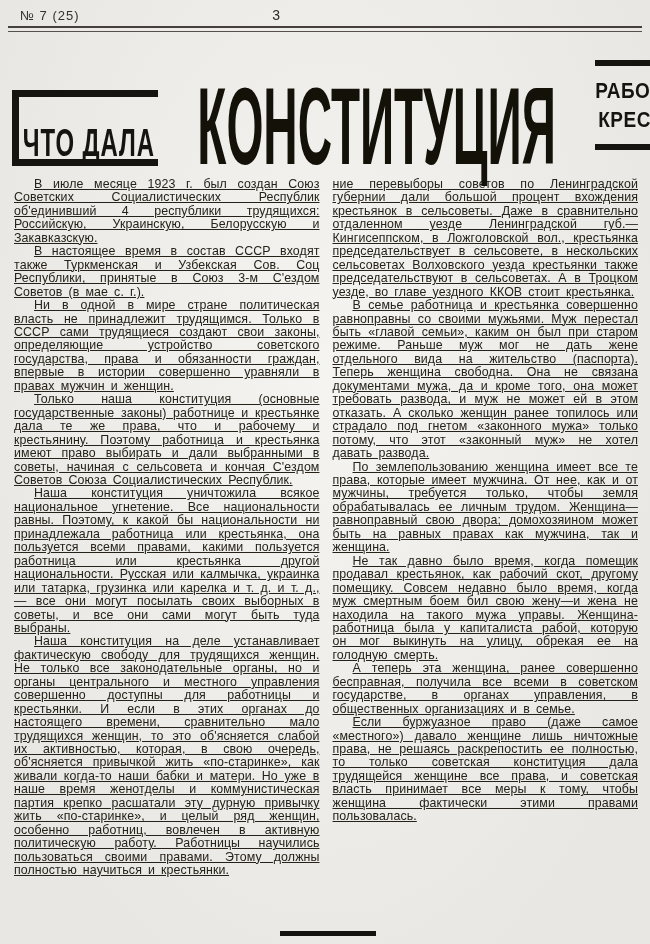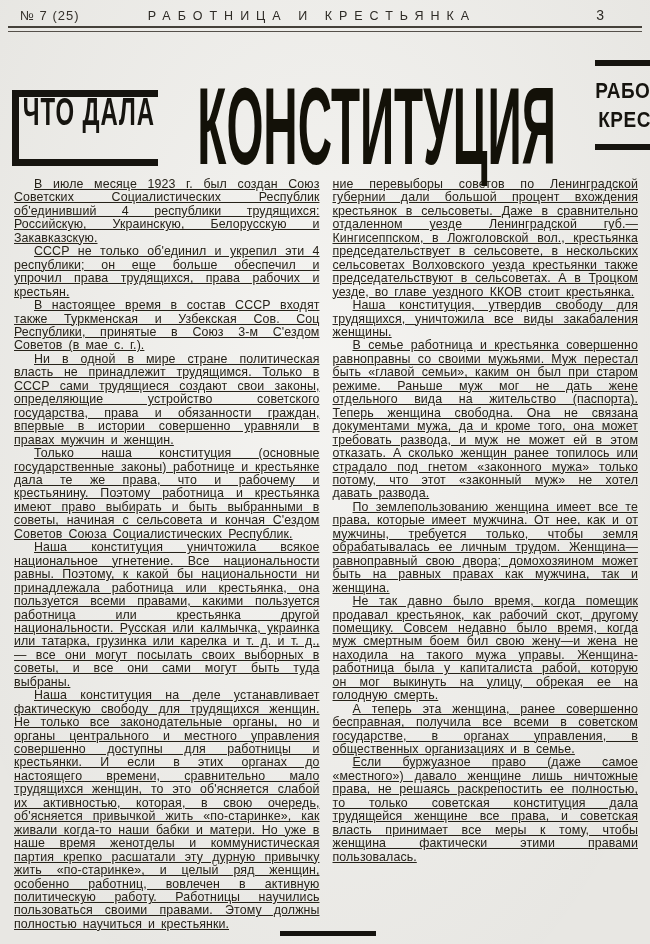--- a/index.html
+++ b/index.html
@@ -13,21 +13,21 @@
   }
   .page {
     position:relative; width:650px; height:944px;
     background:
       radial-gradient(ellipse at 50% 40%, rgba(255,255,255,0.35), rgba(0,0,0,0.03) 85%),
       #efeeea;
   }
   
   .masthead {
     display:flex; align-items:baseline;
-    padding:7px 40px 0 20px;
+    padding:7px 19px 0 20px;
   }
   .issue { width:130px; font-size:13px; letter-spacing:1px; color:#35312b; }
   .mast-title {
     flex:1; text-align:center;
     font-size:12.5px; letter-spacing:7px;
     color:#2e2b26; white-space:nowrap;
   }
   .pagenum { width:130px; text-align:right; font-size:14px; padding-right:6px; color:#2e2b26; }
   .rule-double {
     margin:3px 8px 0 8px; height:3px;
@@ -37,21 +37,21 @@
   
   .headline {
     margin:26px 10px 0 12px;
     height:108px;
     display:flex; align-items:stretch;
     position:relative;
   }
   .hl-left {
     width:146px; height:76px; align-self:flex-end;
     border:7px solid #16140f; border-right:none;
-    display:flex; align-items:flex-start; justify-content:center;
+    display:flex; align-items:flex-end; justify-content:center;
     box-sizing:border-box;
   }
   .hl-left span {
     font-weight:bold; font-size:26px; white-space:nowrap;
     letter-spacing:1px; color:#16140f;
     transform:scale(0.92,1.5);
   }
   .hl-main {
     flex:1; text-align:center; align-self:flex-end;
     font-weight:bold; font-size:58px; line-height:1;
@@ -90,50 +90,47 @@
     width:96px; height:5px; background:#15130f;
   }
 </style>
 </head>
 <body>
 
 <div class="page">
 
   <header class="masthead">
     <span class="issue">№ 7 (25)</span>
-    <span class="mast-title">РАБОТНИЦА И КРЕСТЬЯНКА</span>
     <span class="pagenum">3</span>
   </header>
   <div class="rule-double"></div>
 
   <section class="headline">
     <div class="hl-left">
       <span>ЧТО ДАЛА</span>
     </div>
     <div class="hl-main">КОНСТИТУЦИЯ</div>
     <div class="hl-right">
       <div>РАБОТНИЦЕ И</div>
       <div>КРЕСТЬЯНКЕ.</div>
     </div>
   </section>
 
   <section class="article">
     <div class="col">
       <p>В июле месяце 1923 г. был создан Союз Советских Социалистических Республик об'единивший 4 республики трудящихся: Российскую, Украинскую, Белорусскую и Закавказскую.</p>
-      <p>СССР не только об'единил и укрепил эти 4 республики; он еще больше обеспечил и упрочил права трудящихся, права рабочих и крестьян.</p>
       <p>В настоящее время в состав СССР входят также Туркменская и Узбекская Сов. Соц Республики, принятые в Союз 3-м С'ездом Советов (в мае с. г.).</p>
       <p>Ни в одной в мире стране политическая власть не принадлежит трудящимся. Только в СССР сами трудящиеся создают свои законы, определяющие устройство советского государства, права и обязанности граждан, впервые в истории совершенно уравняли в правах мужчин и женщин.</p>
-      <p>Только наша конституция (основные государственные законы) работнице и крестьянке дала те же права, что и рабочему и крестьянину. Поэтому работница и крестьянка имеют право выбирать и быть выбранными в советы, начиная с сельсовета и кончая С'ездом Советов Союза Социалистических Республик.</p>
+      <p>Только наша конституция (основные государственные законы) работнице и крестьянке дала те же права, что и рабочему и крестьянину. Поэтому работница и крестьянка имеют право выбирать и дали выбранными в советы, начиная с сельсовета и кончая С'ездом Советов Союза Социалистических Республик.</p>
       <p>Наша конституция уничтожила всякое национальное угнетение. Все национальности равны. Поэтому, к какой бы национальности ни принадлежала работница или крестьянка, она пользуется всеми правами, какими пользуется работница или крестьянка другой национальности. Русская или калмычка, украинка или татарка, грузинка или карелка и т. д. и т. д., — все они могут посылать своих выборных в советы, и все они сами могут быть туда выбраны.</p>
       <p>Наша конституция на деле устанавливает фактическую свободу для трудящихся женщин. Не только все законодательные органы, но и органы центрального и местного управления совершенно доступны для работницы и крестьянки. И если в этих органах до настоящего времени, сравнительно мало трудящихся женщин, то это об'ясняется слабой их активностью, которая, в свою очередь, об'ясняется привычкой жить «по-старинке», как живали когда-то наши бабки и матери. Но уже в наше время женотделы и коммунистическая партия крепко расшатали эту дурную привычку жить «по-старинке», и целый ряд женщин, особенно работниц, вовлечен в активную политическую работу. Работницы научились пользоваться своими правами. Этому должны полностью научиться и крестьянки.</p>
 
     </div>
     <div class="col">
       <p class="cont">ние перевыборы советов по Ленинградской губернии дали большой процент вхождения крестьянок в сельсоветы. Даже в сравнительно отдаленном уезде Ленинградской губ.—Кингисеппском, в Ложголовской вол., крестьянка председательствует в сельсовете, в нескольских сельсоветах Волховского уезда крестьянки также председательствуют в сельсоветах. А в Троцком уезде, во главе уездного ККОВ стоит крестьянка.</p>
-      <p>Наша конституция, утвердив свободу для трудящихся, уничтожила все виды закабаления женщины.</p>
       <p>В семье работница и крестьянка совершенно равноправны со своими мужьями. Муж перестал быть «главой семьи», каким он был при старом режиме. Раньше муж мог не дать жене отдельного вида на жительство (паспорта). Теперь женщина свободна. Она не связана документами мужа, да и кроме того, она может требовать развода, и муж не может ей в этом отказать. А сколько женщин ранее топилось или страдало под гнетом «законного мужа» только потому, что этот «законный муж» не хотел давать развода.</p>
       <p>По землепользованию женщина имеет все те права, которые имеет мужчина. От нее, как и от мужчины, требуется только, чтобы земля обрабатывалась ее личным трудом. Женщина—равноправный свою двора; домохозяином может быть на равных правах как мужчина, так и женщина.</p>
       <p>Не так давно было время, когда помещик продавал крестьянок, как рабочий скот, другому помещику. Совсем недавно было время, когда муж смертным боем бил свою жену—и жена не находила на такого мужа управы. Женщина-работница была у капиталиста рабой, которую он мог выкинуть на улицу, обрекая ее на голодную смерть.</p>
       <p>А теперь эта женщина, ранее совершенно бесправная, получила все всеми в советском государстве, в органах управления, в общественных организациях и в семье.</p>
       <p>Если буржуазное право (даже самое «местного») давало женщине лишь ничтожные права, не решаясь раскрепостить ее полностью, то только советская конституция дала трудящейся женщине все права, и советская власть принимает все меры к тому, чтобы женщина фактически этими правами пользовалась.</p>
 
     </div>
   </section>
 
   <div class="tailpiece"></div>

